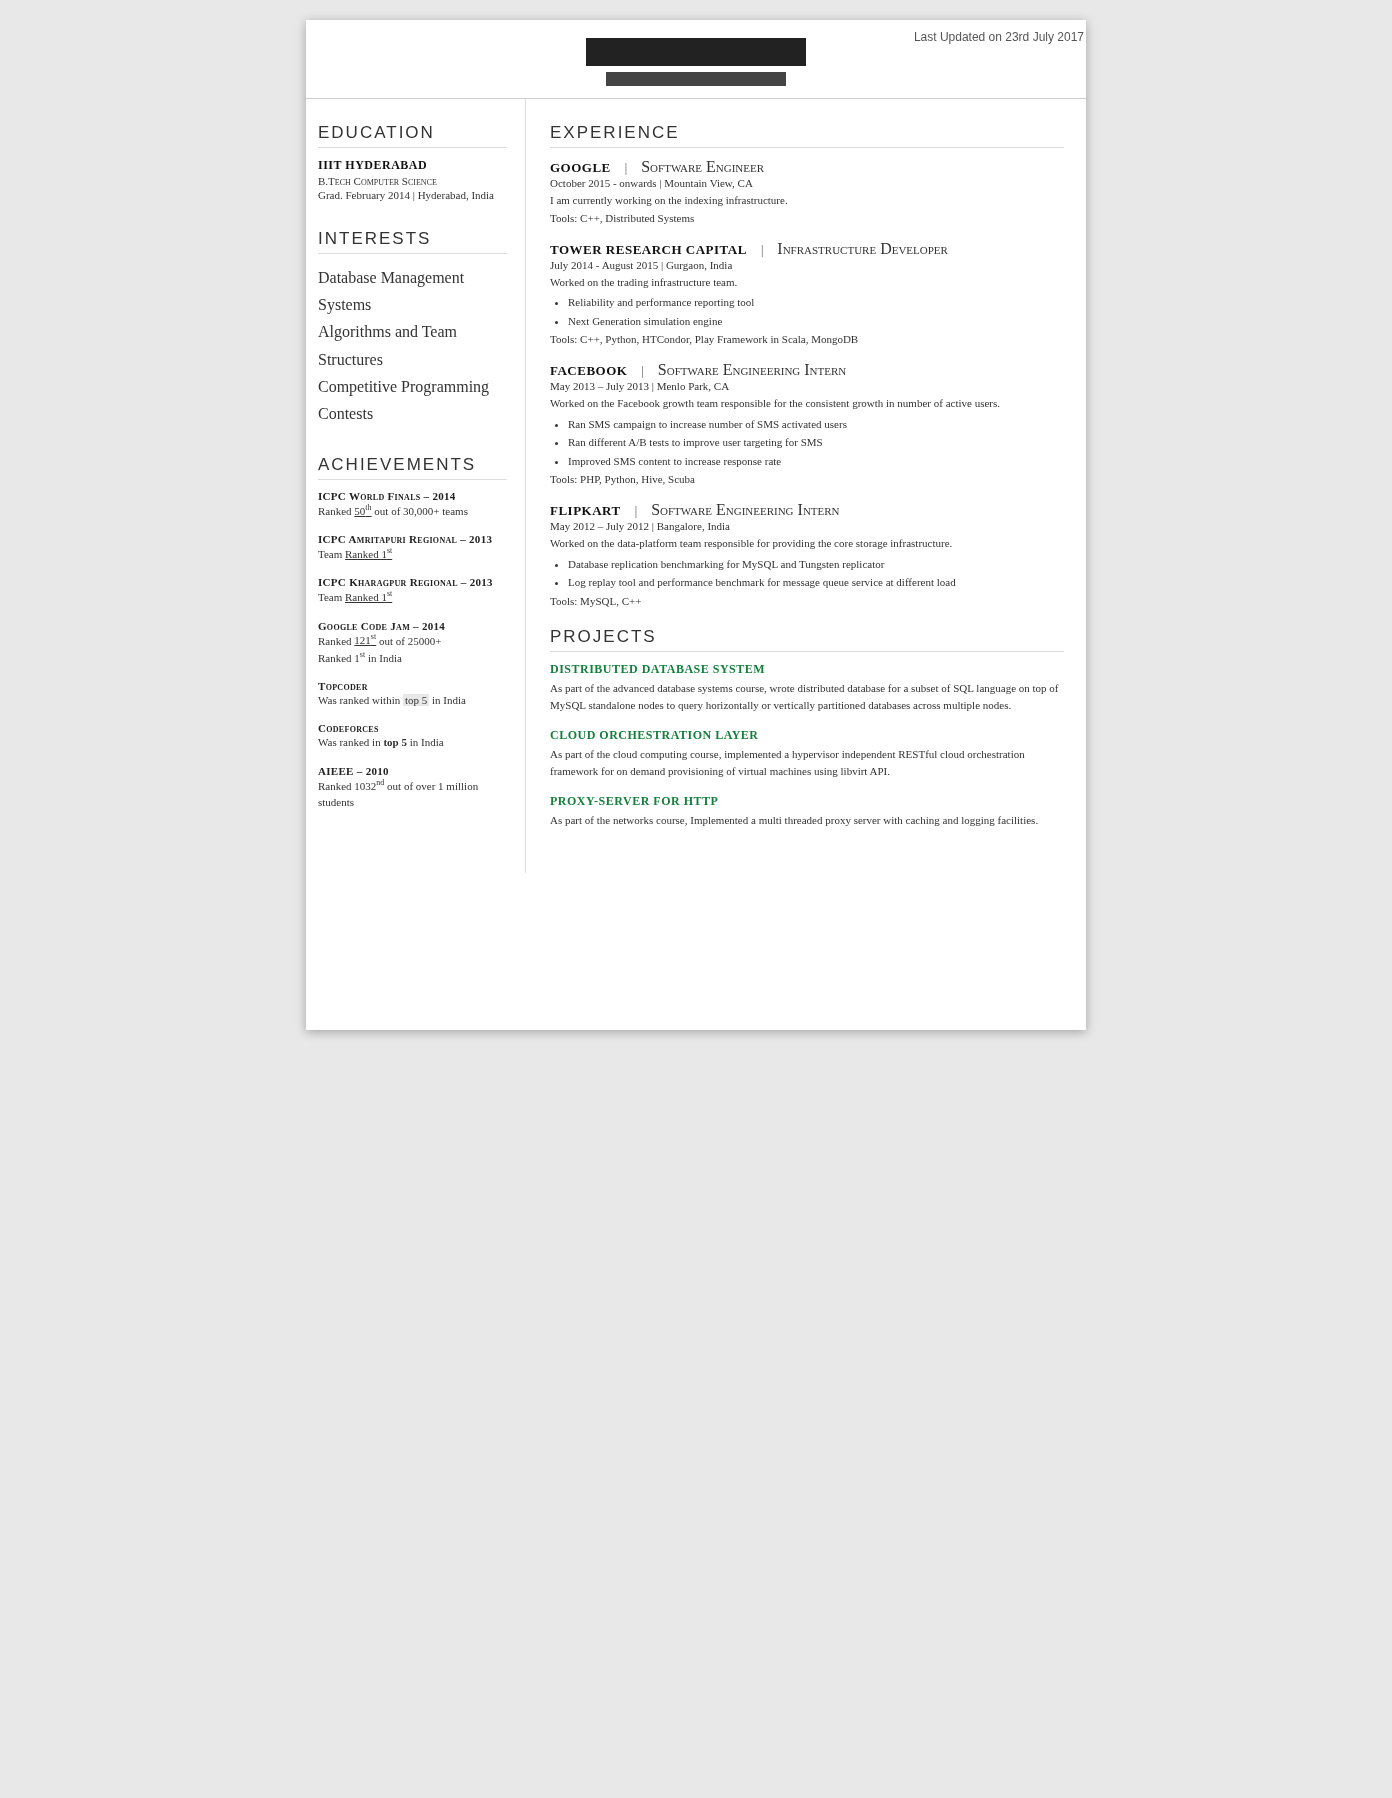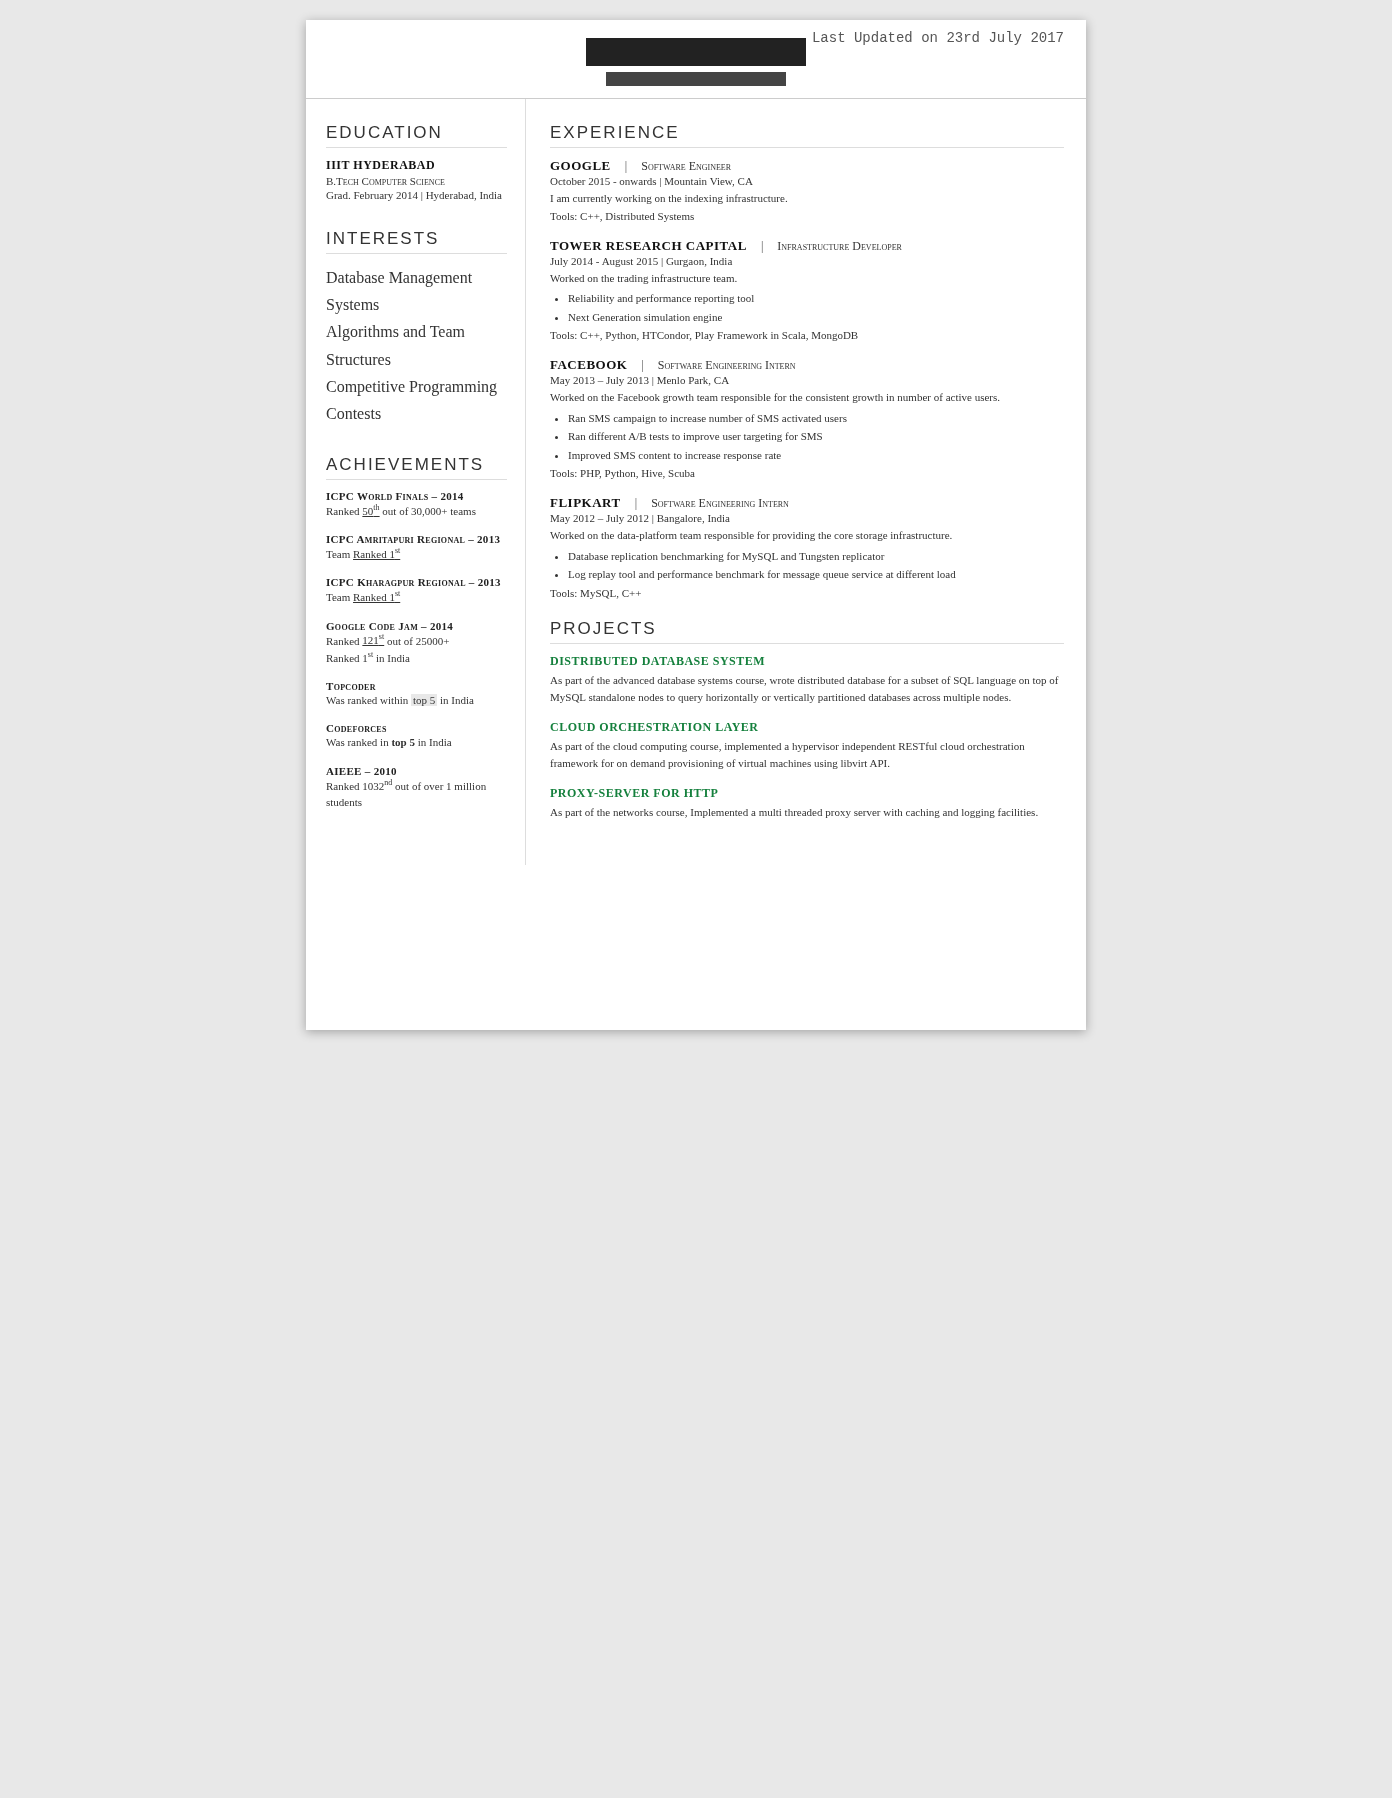--- a/index.html
+++ b/index.html
@@ -13,24 +13,24 @@
     .page {
       background: #fff;
       width: 780px;
       min-height: 1010px;
       box-shadow: 0 2px 10px rgba(0,0,0,0.3);
       position: relative;
     }
     .last-updated {
       position: absolute;
       top: 10px;
-      right: 22px;
-      font-size: 14px;
+      right: 2px;
+      font-size: 12px;
       color: #555;
-      font-family: Liberation Mono, monospace;
+      font-family: Liberation Sans, sans-serif;
     }
     .header {
       padding: 18px 0 12px 0;
       display: flex;
       justify-content: center;
       align-items: center;
       flex-direction: column;
       border-bottom: 1px solid #ccc;
       margin-bottom: 0;
     }
@@ -45,21 +45,21 @@
       width: 180px;
       height: 14px;
     }
     .content {
       display: flex;
       padding: 0;
     }
     .left-col {
       width: 220px;
       min-width: 220px;
-      padding: 24px 18px 24px 20px;
+      padding: 24px 18px 24px 12px;
       border-right: 1px solid #ddd;
     }
     .right-col {
       flex: 1;
       padding: 24px 22px 24px 24px;
     }
     .section-title {
       font-family: Arial, sans-serif;
       font-size: 17px;
       letter-spacing: 2px;
@@ -119,21 +119,21 @@
     }
     .exp-company {
       font-size: 13px;
       font-weight: bold;
       color: #111;
       letter-spacing: 0.5px;
       text-transform: uppercase;
       display: inline;
     }
     .exp-role {
-      font-size: 12px;
+      font-size: 16px;
       color: #333;
       font-variant: small-caps;
       display: inline;
     }
     .exp-pipe {
       font-size: 12px;
       color: #555;
       display: inline;
       margin: 0 4px;
     }

